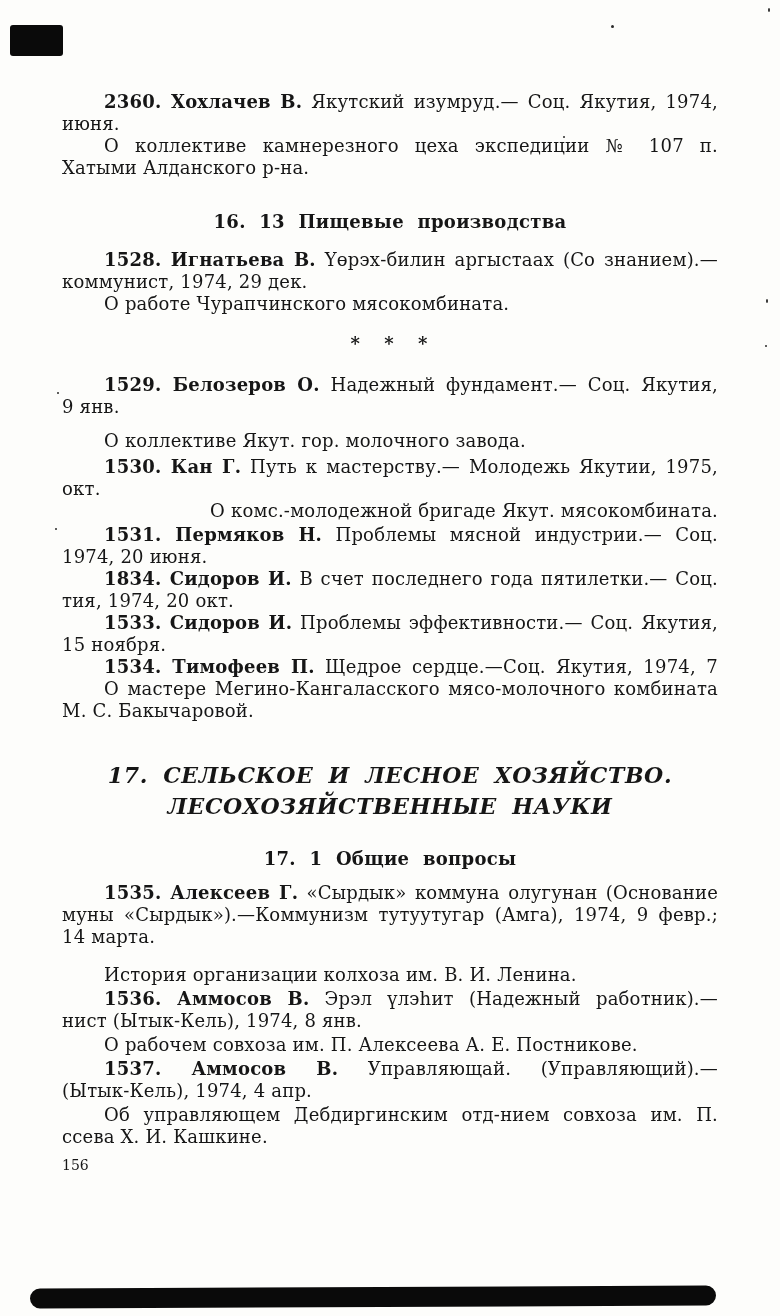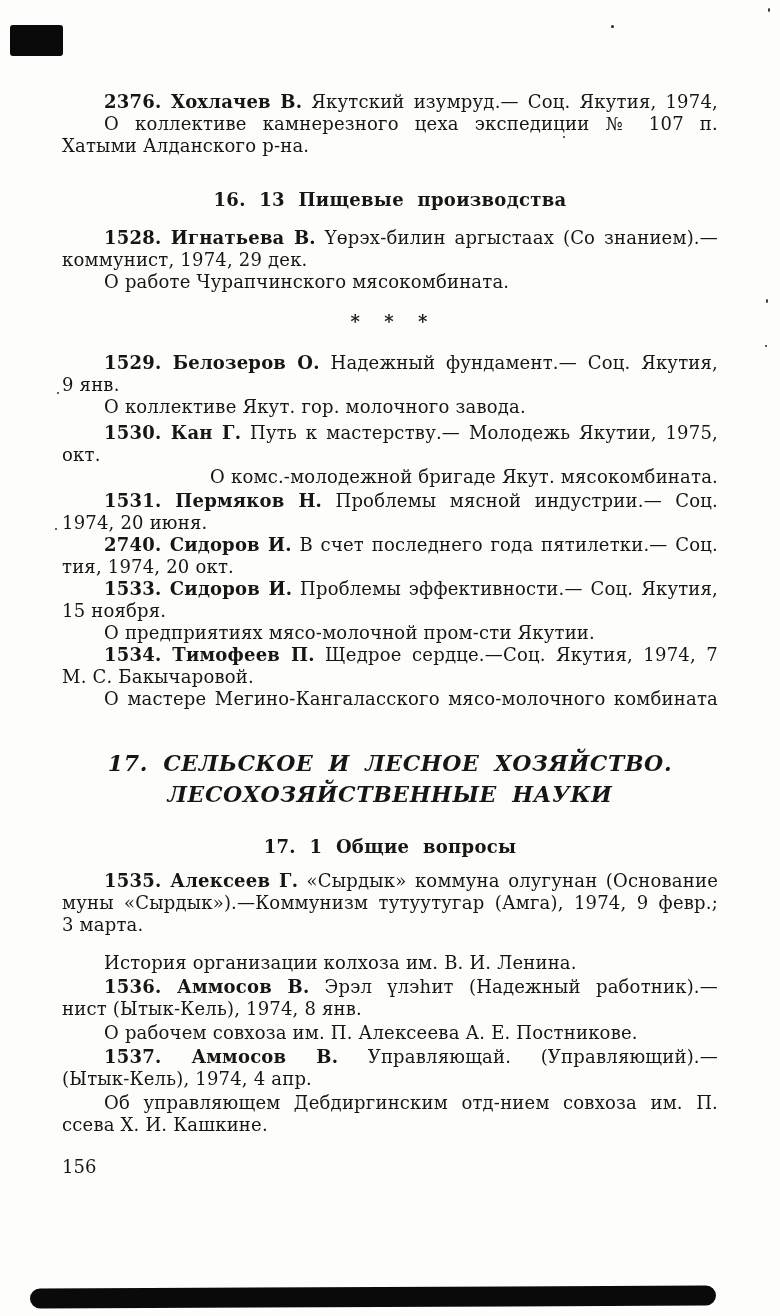--- a/index.html
+++ b/index.html
@@ -55,23 +55,23 @@
   }
   .heading-large .hl-line {
     font-size: 22px;
     line-height: 31px;
     font-weight: bold;
     text-align: center;
     word-spacing: 7px;
     letter-spacing: 0.6px;
   }
   .pagenum {
-    font-size: 18px;
+    font-size: 14px;
     line-height: 22px;
-    margin-top: 20px;
+    margin-top: 6px;
   }
   
   .artifact-top {
     position: absolute;
     left: 10px; top: 25px;
     width: 53px; height: 31px;
     background: var(--mark);
     border-radius: 3px;
   }
   .artifact-bottom {
@@ -100,80 +100,78 @@
   <div class="speck" style="left:563px; top:136px; width:2px; height:2px;"></div>
   <div class="speck" style="left:766px; top:299px; width:2px; height:4px;"></div>
   <div class="speck" style="left:765px; top:345px; width:2px; height:2px;"></div>
   <div class="speck" style="left:57px; top:392px; width:2px; height:2px;"></div>
   <div class="speck" style="left:55px; top:528px; width:2px; height:2px;"></div>
 
   <div class="doc">
 
     <div id="blocks">
         <div style="margin-top: 0px;">
-          <div class="line just indent"><span class="b">2376. Хохлачев В.</span><span> Якутский изумруд.— Соц. Якутия, 1974, 19</span></div>
+          <div class="line just indent"><span class="b">2360. Хохлачев В.</span><span> Якутский изумруд.— Соц. Якутия, 1974, 19</span></div>
+          <div class="line"><span>июня.</span></div>
         </div>
         <div style="margin-top: 0px;">
           <div class="line just indent"><span>О коллективе камнерезного цеха экспедиции № 107 п. Большая</span></div>
           <div class="line"><span>Хатыми Алданского р-на.</span></div>
         </div>
         <div class="heading" style="margin-top: 32px;">16. 13 Пищевые производства</div>
         <div style="margin-top: 16px;">
           <div class="line just indent"><span class="b">1528. Игнатьева В.</span><span> Үөрэх-билин аргыстаах (Со знанием).— Эдэр</span></div>
           <div class="line"><span>коммунист, 1974, 29 дек.</span></div>
         </div>
         <div style="margin-top: 0px;">
           <div class="line indent"><span>О работе Чурапчинского мясокомбината.</span></div>
         </div>
         <div class="stars" style="margin-top: 18px;">* * *</div>
         <div style="margin-top: 19px;">
           <div class="line just indent"><span class="b">1529. Белозеров О.</span><span> Надежный фундамент.— Соц. Якутия, 1974,</span></div>
           <div class="line"><span>9 янв.</span></div>
         </div>
-        <div style="margin-top: 0px;">
+        <div style="margin-top: 12px;">
           <div class="line indent"><span>О коллективе Якут. гор. молочного завода.</span></div>
         </div>
         <div style="margin-top: 4px;">
           <div class="line just indent"><span class="b">1530. Кан Г.</span><span> Путь к мастерству.— Молодежь Якутии, 1975, 19</span></div>
           <div class="line"><span>окт.</span></div>
         </div>
         <div style="margin-top: 0px; text-align: right;">
           <div class="line indent"><span>О комс.-молодежной бригаде Якут. мясокомбината.</span></div>
         </div>
         <div style="margin-top: 2px;">
           <div class="line just indent"><span class="b">1531. Пермяков Н.</span><span> Проблемы мясной индустрии.— Соц. Якутия,</span></div>
           <div class="line"><span>1974, 20 июня.</span></div>
         </div>
         <div style="margin-top: 0px;">
-          <div class="line just indent"><span class="b">2740. Сидоров И.</span><span> В счет последнего года пятилетки.— Соц. Яку-</span></div>
+          <div class="line just indent"><span class="b">1834. Сидоров И.</span><span> В счет последнего года пятилетки.— Соц. Яку-</span></div>
           <div class="line"><span>тия, 1974, 20 окт.</span></div>
         </div>
         <div style="margin-top: 0px;">
           <div class="line just indent"><span class="b">1533. Сидоров И.</span><span> Проблемы эффективности.— Соц. Якутия, 1974,</span></div>
           <div class="line"><span>15 ноября.</span></div>
         </div>
         <div style="margin-top: 0px;">
-          <div class="line indent"><span>О предприятиях мясо-молочной пром-сти Якутии.</span></div>
-        </div>
-        <div style="margin-top: 0px;">
           <div class="line just indent"><span class="b">1534. Тимофеев П.</span><span> Щедрое сердце.—Соц. Якутия, 1974, 7 ноября.</span></div>
         </div>
         <div style="margin-top: 0px;">
+          <div class="line just indent"><span>О мастере Мегино-Кангаласского мясо-молочного комбината</span></div>
           <div class="line"><span>М. С. Бакычаровой.</span></div>
-          <div class="line just indent"><span>О мастере Мегино-Кангаласского мясо-молочного комбината</span></div>
         </div>
         <div class="heading-large" style="margin-top: 38px; font-style: italic;">
           <div class="hl-line">17. СЕЛЬСКОЕ И ЛЕСНОЕ ХОЗЯЙСТВО.</div>
           <div class="hl-line">ЛЕСОХОЗЯЙСТВЕННЫЕ НАУКИ</div>
         </div>
         <div class="heading" style="margin-top: 26px;">17. 1 Общие вопросы</div>
         <div style="margin-top: 12px;">
           <div class="line just indent"><span class="b">1535. Алексеев Г.</span><span> «Сырдык» коммуна олугунан (Основание ком-</span></div>
           <div class="line just"><span>муны «Сырдык»).—Коммунизм тутуутугар (Амга), 1974, 9 февр.;</span></div>
-          <div class="line"><span>3 марта.</span></div>
+          <div class="line"><span>14 марта.</span></div>
         </div>
         <div style="margin-top: 16px;">
           <div class="line indent"><span>История организации колхоза им. В. И. Ленина.</span></div>
         </div>
         <div style="margin-top: 2px;">
           <div class="line just indent"><span class="b">1536. Аммосов В.</span><span> Эрэл үлэһит (Надежный работник).— Комму-</span></div>
           <div class="line"><span>нист (Ытык-Кель), 1974, 8 янв.</span></div>
         </div>
         <div style="margin-top: 2px;">
           <div class="line indent"><span>О рабочем совхоза им. П. Алексеева А. Е. Постникове.</span></div>

